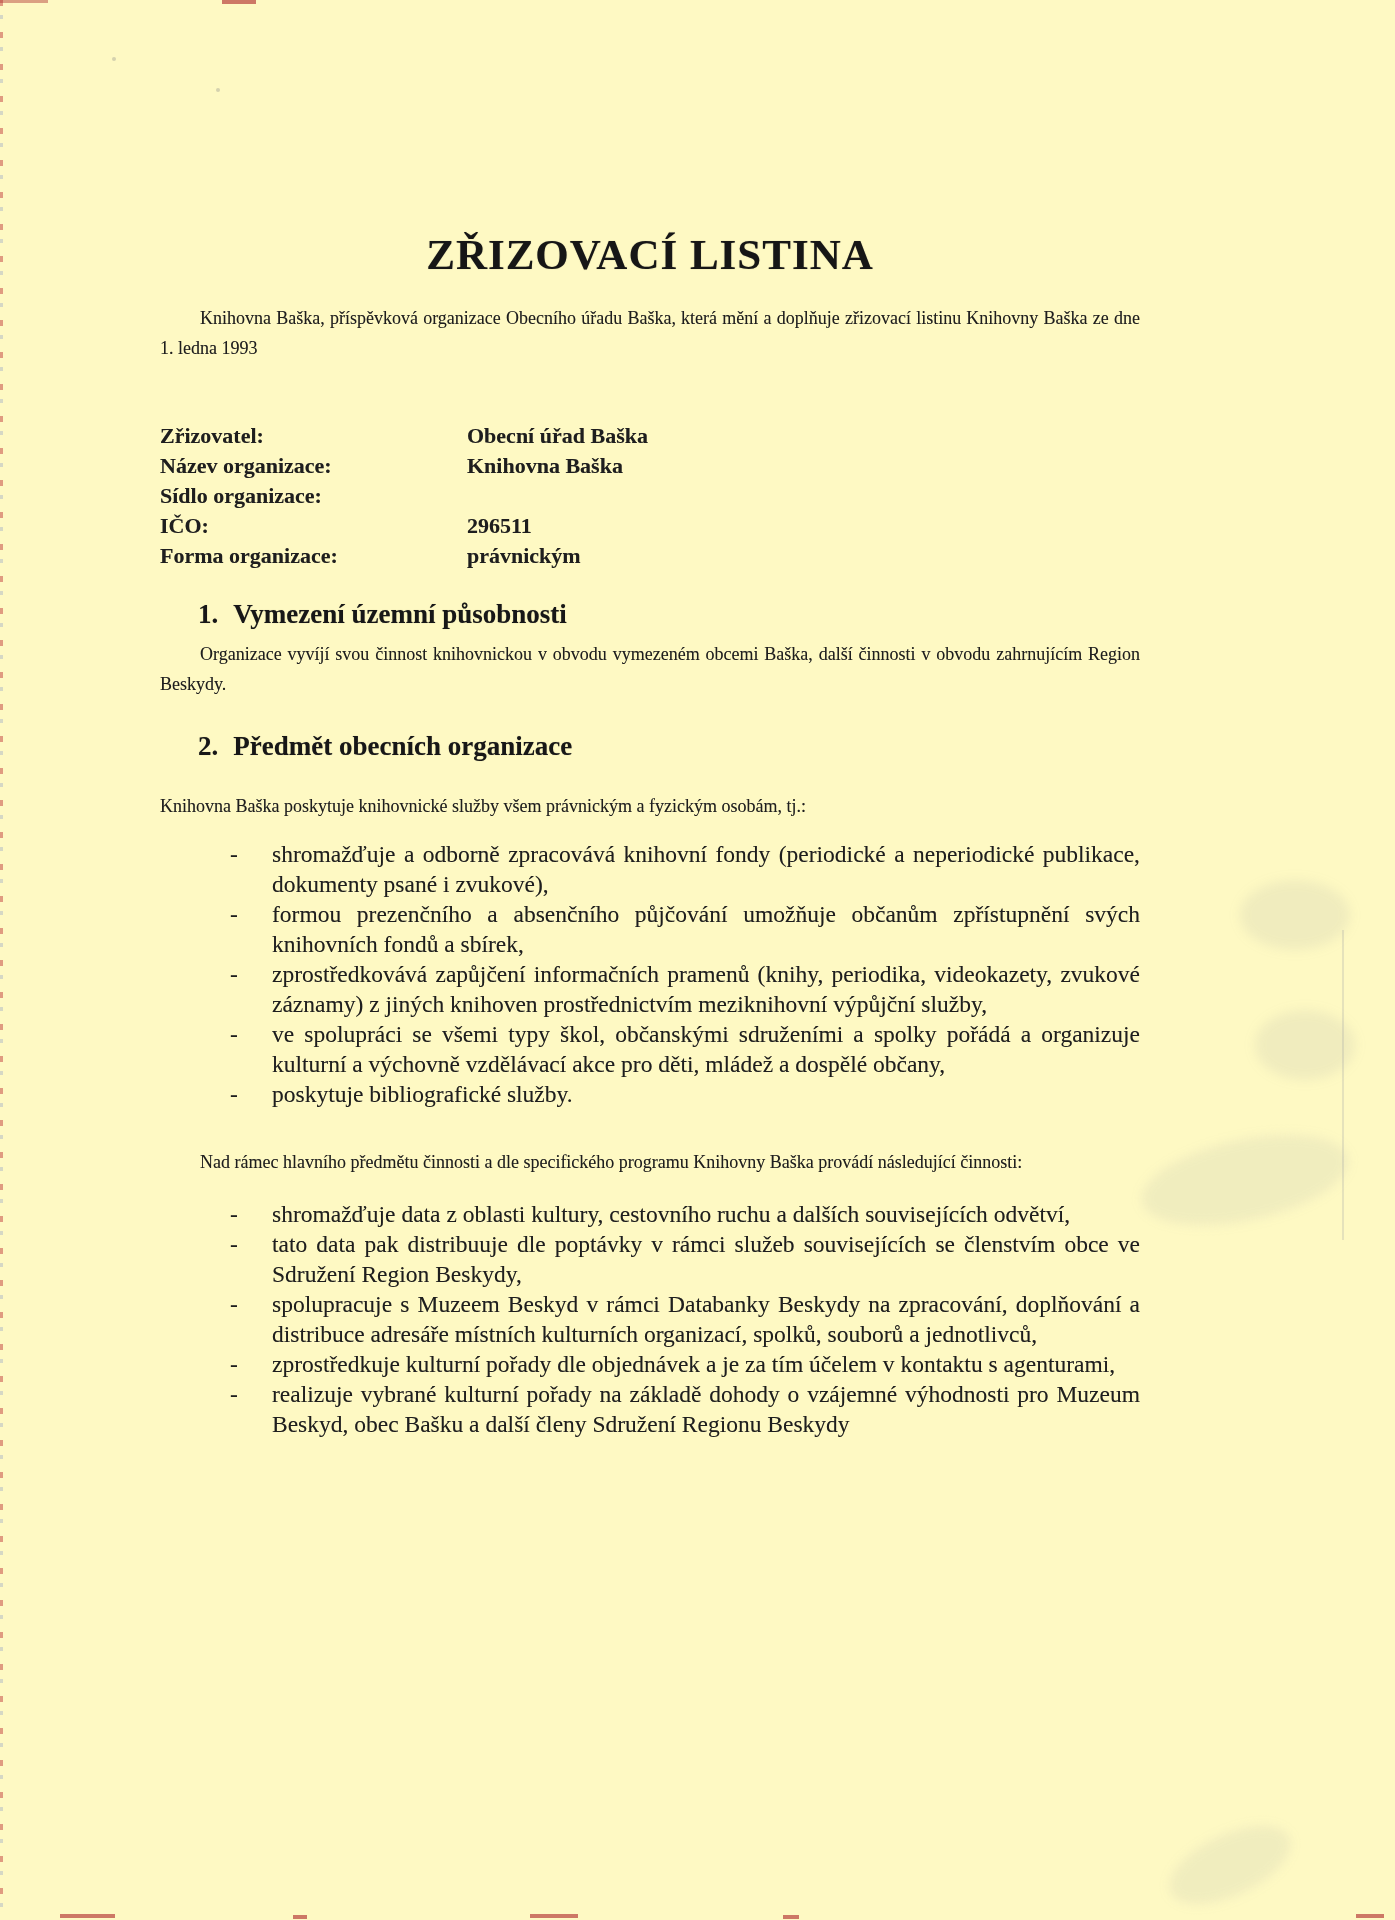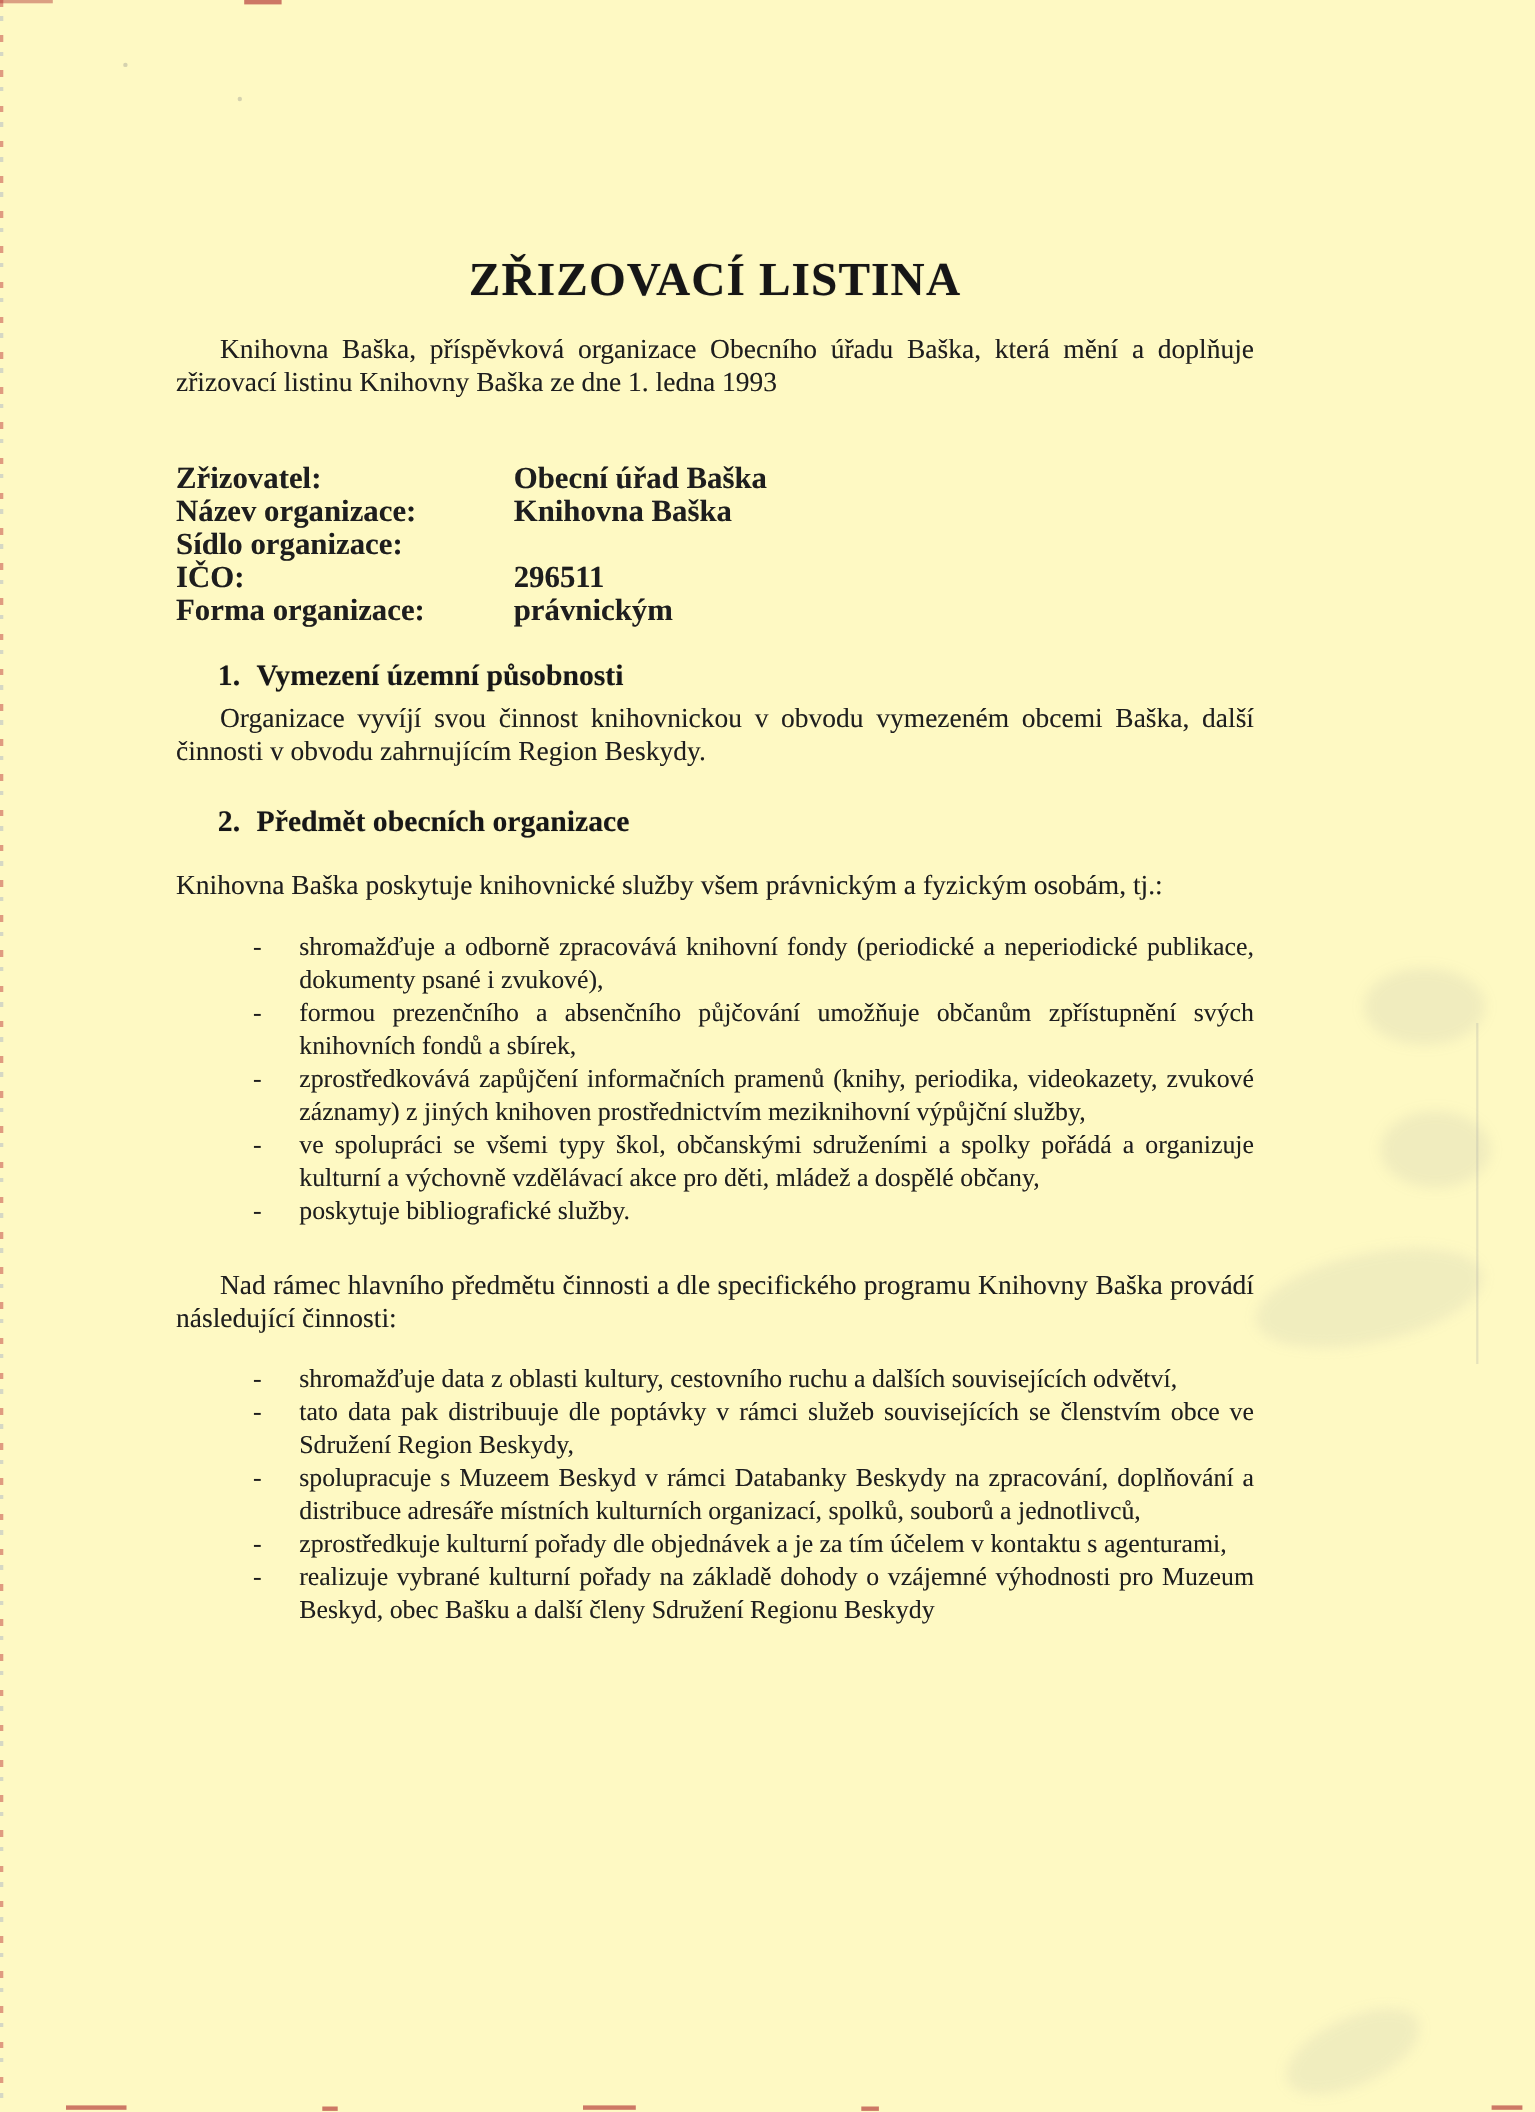--- a/index.html
+++ b/index.html
@@ -26,30 +26,30 @@
   .doc-title {
     margin-top: 230px;
     text-align: center;
     font-size: 43px;
     font-weight: bold;
     letter-spacing: 1px;
     color: #161616;
     text-shadow: 0 0 1px rgba(20,20,20,0.35);
   }
   .para {
-    font-size: 25px;
+    font-size: 18px;
     line-height: 30px;
     text-align: justify;
     text-shadow: 0 0 0.6px rgba(30,30,30,0.35);
   }
   .indent { text-indent: 40px; }
   .p-intro   { margin-top: 24px; }
   .info-table {
     margin-top: 58px;
-    font-size: 28px;
+    font-size: 22px;
     line-height: 30px;
     font-weight: bold;
     text-shadow: 0 0 0.6px rgba(30,30,30,0.35);
   }
   .info-row { display: flex; }
   .info-label { width: 307px; flex: 0 0 auto; }
   .info-value { flex: 1; }
   .p-legal { margin-top: 28px; }
   .section-heading {
     display: flex;

